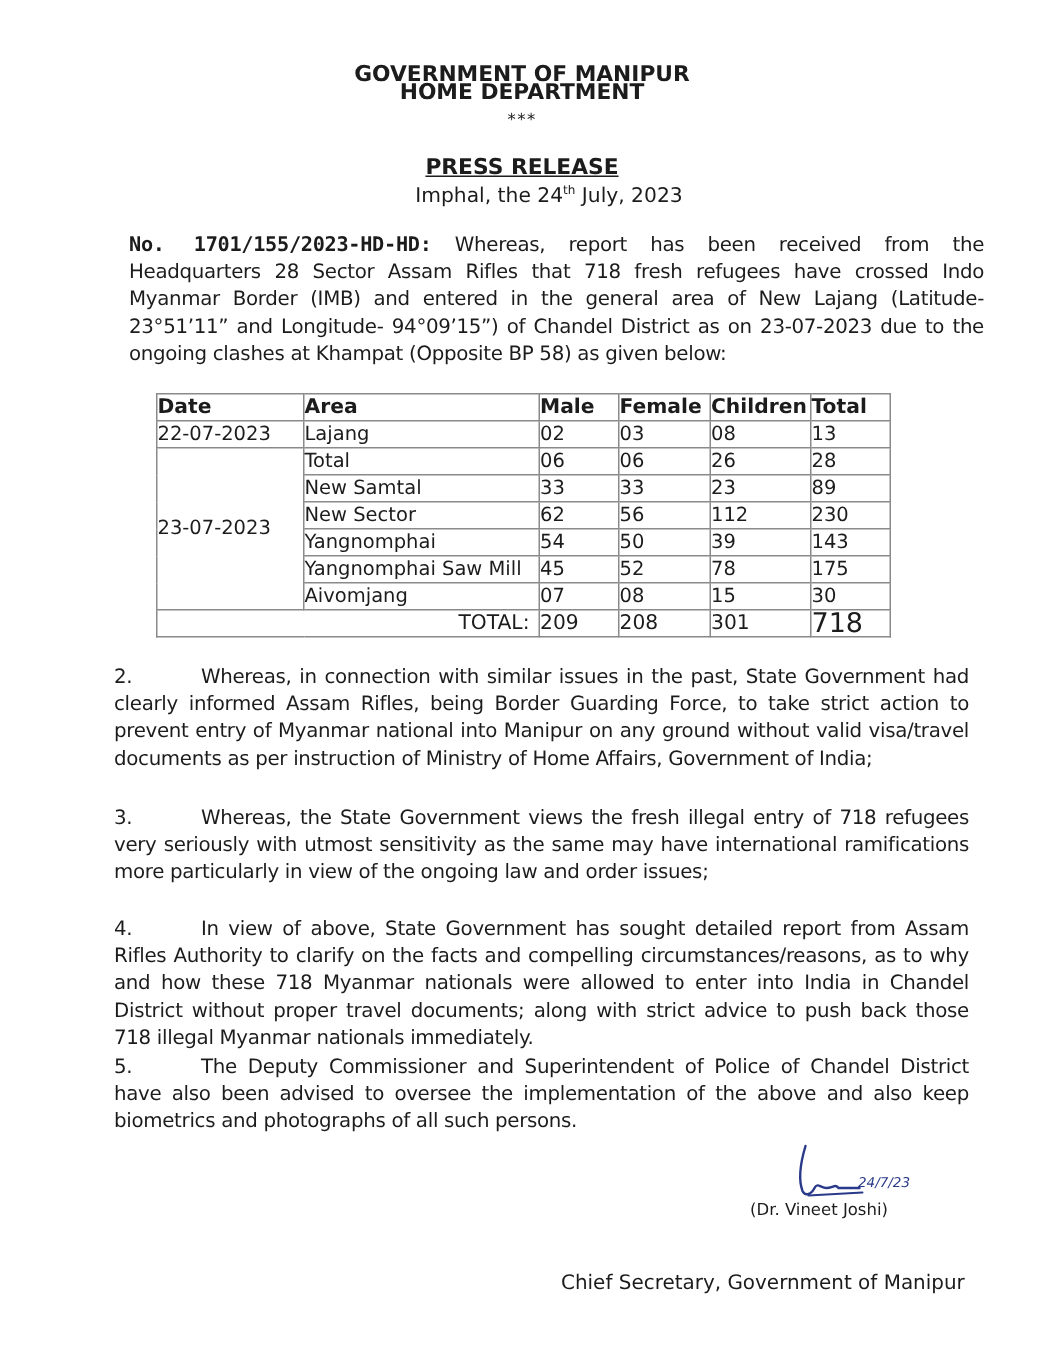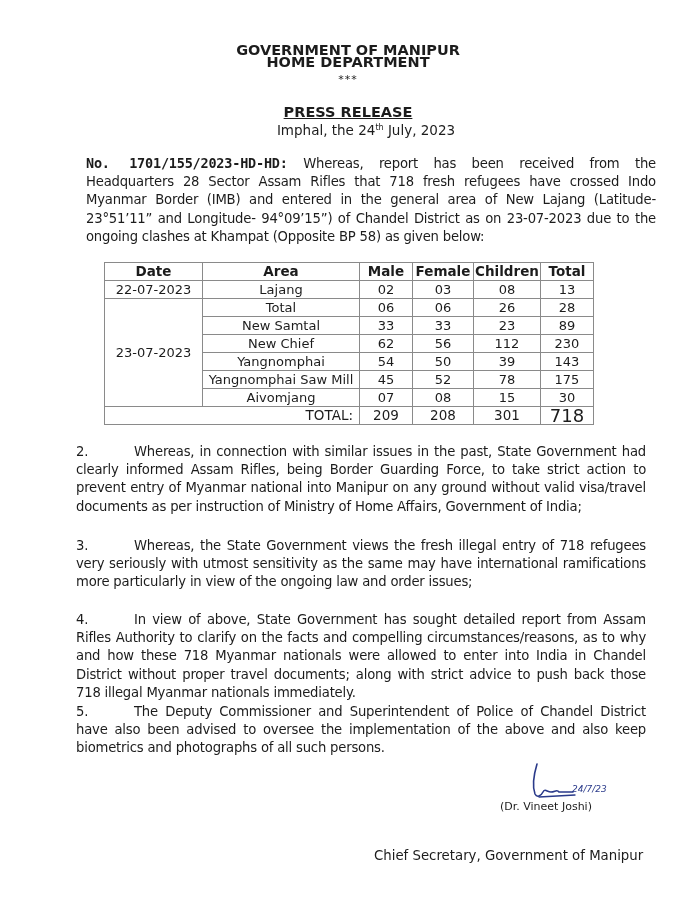--- a/index.html
+++ b/index.html
@@ -27,21 +27,21 @@
   .p5 { top: 703px; }
   .refno { font-weight: bold; font-family: "DejaVu Sans Mono", monospace; font-size: 13.5px; }
   .num { display: inline-block; width: 58px; }
 
   table.data {
     position: absolute; left: 104px; top: 262px;
     border-collapse: collapse; font-size: 13px;
   }
   table.data td, table.data th {
     border: 1px solid #8a8a8a; padding: 0; height: 17px; line-height: 17px;
-    text-align: center; font-weight: normal;
+    text-align: left; font-weight: normal;
   }
   table.data th { font-weight: bold; font-size: 13.5px; }
   .c-date { width: 97px; }
   .c-area { width: 156px; }
   .c-male { width: 52px; }
   .c-fem { width: 60px; }
   .c-chi { width: 66px; }
   .c-tot { width: 52px; }
   .totrow td { font-weight: bold; font-size: 13.5px; }
   .totlabel { text-align: right !important; padding-right: 6px !important; }
@@ -92,21 +92,21 @@
       <td>28</td>
     </tr>
     <tr>
       <td>New Samtal</td>
       <td>33</td>
       <td>33</td>
       <td>23</td>
       <td>89</td>
     </tr>
     <tr>
-      <td>New Chief</td>
+      <td>New Sector</td>
       <td>62</td>
       <td>56</td>
       <td>112</td>
       <td>230</td>
     </tr>
     <tr>
       <td>Yangnomphai</td>
       <td>54</td>
       <td>50</td>
       <td>39</td>

